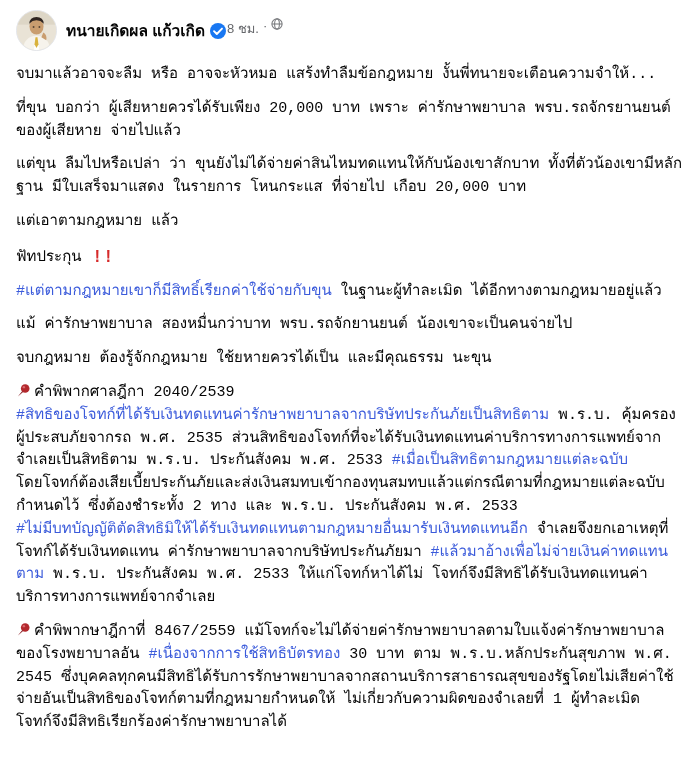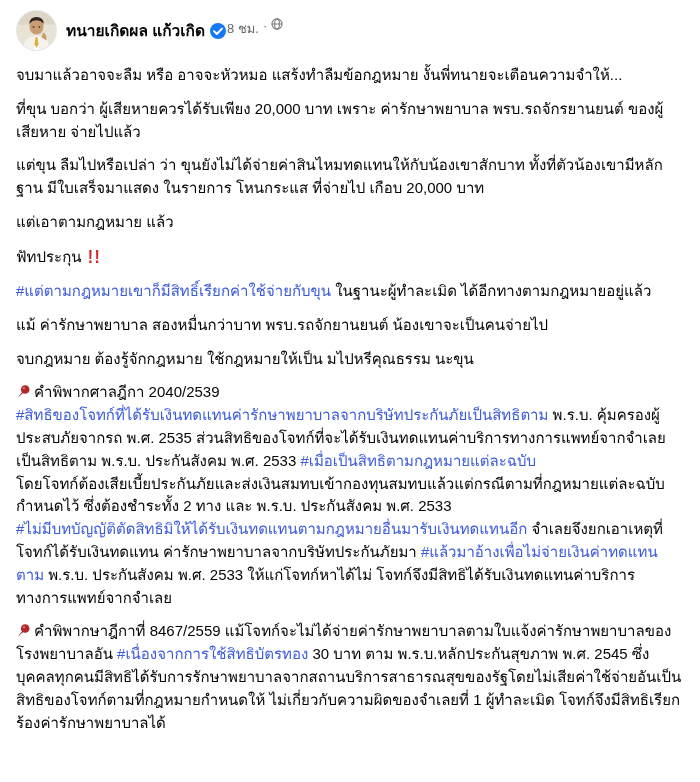--- a/index.html
+++ b/index.html
@@ -25,21 +25,21 @@
     border:1px solid #e4e6eb;background:#ece6da;cursor:pointer;
   }
   .avatar svg{display:block;width:100%;height:100%;}
   .header-info{display:flex;flex-direction:row;gap:1px;}
   .name-row{display:flex;align-items:center;gap:5px;}
   .author-name{font-size:15.5px;font-weight:700;color:var(--c-text);cursor:pointer;}
   .verified{width:16px;height:16px;display:inline-block;}
   .meta-row{display:flex;align-items:flex-start;gap:4px;font-size:13px;color:var(--c-meta);cursor:pointer;}
   .globe{width:12px;height:12px;display:inline-block;opacity:.85;}
   .body-text{margin-top:13px;font-size:15px;line-height:1.52;}
-  .para{margin-bottom:11px;white-space:pre-wrap;}
+  .para{margin-bottom:11px;white-space:pre-wrap;font-family:Liberation Mono, monospace;}
   a.hashtag{color:var(--c-link);text-decoration:none;cursor:pointer;}
   .bang{
     color:var(--c-bang);font-weight:800;font-size:16px;letter-spacing:1.5px;
     display:inline-block;transform:scaleY(1.15);margin-left:2px;
   }
   .pin-icon{display:inline-block;width:15px;height:15px;vertical-align:-2px;margin-right:3px;}
   .pin-icon svg{display:block;width:100%;height:100%;}
 </style>
 </head>
 <body>
@@ -85,21 +85,21 @@
   </div>
 
   <div class="body-text" id="post-text">
       <p class="para"><span>จบมาแล้วอาจจะลืม หรือ อาจจะหัวหมอ แสร้งทำลืมข้อกฎหมาย งั้นพี่ทนายจะเตือนความจำให้...</span></p>
       <p class="para"><span>ที่ขุน บอกว่า ผู้เสียหายควรได้รับเพียง 20,000 บาท เพราะ ค่ารักษาพยาบาล พรบ.รถจักรยานยนต์ ของผู้เสียหาย จ่ายไปแล้ว</span></p>
       <p class="para"><span>แต่ขุน ลืมไปหรือเปล่า ว่า ขุนยังไม่ได้จ่ายค่าสินไหมทดแทนให้กับน้องเขาสักบาท ทั้งที่ตัวน้องเขามีหลักฐาน มีใบเสร็จมาแสดง ในรายการ โหนกระแส ที่จ่ายไป เกือบ 20,000 บาท</span></p>
       <p class="para"><span>แต่เอาตามกฎหมาย แล้ว</span></p>
       <p class="para"><span>ฟัทประกุน </span><span class="bang">!!</span></p>
       <p class="para"><a class="hashtag" href="#">#แต่ตามกฎหมายเขาก็มีสิทธิ์เรียกค่าใช้จ่ายกับขุน</a><span> ในฐานะผู้ทำละเมิด ได้อีกทางตามกฎหมายอยู่แล้ว</span></p>
       <p class="para"><span>แม้ ค่ารักษาพยาบาล สองหมื่นกว่าบาท พรบ.รถจักยานยนต์ น้องเขาจะเป็นคนจ่ายไป</span></p>
-      <p class="para"><span>จบกฎหมาย ต้องรู้จักกฎหมาย ใช้กฎหมายให้เป็น มไปหรีคุณธรรม นะขุน</span></p>
+      <p class="para"><span>จบกฎหมาย ต้องรู้จักกฎหมาย ใช้ยหายควรได้เป็น และมีคุณธรรม นะขุน</span></p>
       <p class="para"><span class="pin-icon"><svg viewBox="0 0 16 16" xmlns="http://www.w3.org/2000/svg">
             <circle cx="9.8" cy="5.8" r="4.6" fill="#b3282d"></circle>
             <path d="M6.7 8.6 L2 14.4 L7.6 9.6 Z" fill="#8a1f24"></path>
             <circle cx="8.4" cy="4.4" r="1.3" fill="#d96a6e"></circle>
           </svg></span><span>คำพิพากศาลฎีกา 2040/2539</span><br><a class="hashtag" href="#">#สิทธิของโจทก์ที่ได้รับเงินทดแทนค่ารักษาพยาบาลจากบริษัทประกันภัยเป็นสิทธิตาม</a><span> พ.ร.บ. คุ้มครองผู้ประสบภัยจากรถ พ.ศ. 2535 ส่วนสิทธิของโจทก์ที่จะได้รับเงินทดแทนค่าบริการทางการแพทย์จากจำเลยเป็นสิทธิตาม พ.ร.บ. ประกันสังคม พ.ศ. 2533 </span><a class="hashtag" href="#">#เมื่อเป็นสิทธิตามกฎหมายแต่ละฉบับ</a><br><span>โดยโจทก์ต้องเสียเบี้ยประกันภัยและส่งเงินสมทบเข้ากองทุนสมทบแล้วแต่กรณีตามที่กฎหมายแต่ละฉบับกำหนดไว้ ซึ่งต้องชำระทั้ง 2 ทาง และ พ.ร.บ. ประกันสังคม พ.ศ. 2533</span><br><a class="hashtag" href="#">#ไม่มีบทบัญญัติตัดสิทธิมิให้ได้รับเงินทดแทนตามกฎหมายอื่นมารับเงินทดแทนอีก</a><span> จำเลยจึงยกเอาเหตุที่โจทก์ได้รับเงินทดแทน ค่ารักษาพยาบาลจากบริษัทประกันภัยมา </span><a class="hashtag" href="#">#แล้วมาอ้างเพื่อไม่จ่ายเงินค่าทดแทนตาม</a><span> พ.ร.บ. ประกันสังคม พ.ศ. 2533 ให้แก่โจทก์หาได้ไม่ โจทก์จึงมีสิทธิได้รับเงินทดแทนค่าบริการทางการแพทย์จากจำเลย</span></p>
       <p class="para"><span class="pin-icon"><svg viewBox="0 0 16 16" xmlns="http://www.w3.org/2000/svg">
             <circle cx="9.8" cy="5.8" r="4.6" fill="#b3282d"></circle>
             <path d="M6.7 8.6 L2 14.4 L7.6 9.6 Z" fill="#8a1f24"></path>
             <circle cx="8.4" cy="4.4" r="1.3" fill="#d96a6e"></circle>
           </svg></span><span>คำพิพากษาฎีกาที่ 8467/2559 แม้โจทก์จะไม่ได้จ่ายค่ารักษาพยาบาลตามใบแจ้งค่ารักษาพยาบาลของโรงพยาบาลอัน </span><a class="hashtag" href="#">#เนื่องจากการใช้สิทธิบัตรทอง</a><span> 30 บาท ตาม พ.ร.บ.หลักประกันสุขภาพ พ.ศ. 2545 ซึ่งบุคคลทุกคนมีสิทธิได้รับการรักษาพยาบาลจากสถานบริการสาธารณสุขของรัฐโดยไม่เสียค่าใช้จ่ายอันเป็นสิทธิของโจทก์ตามที่กฎหมายกำหนดให้ ไม่เกี่ยวกับความผิดของจำเลยที่ 1 ผู้ทำละเมิด โจทก์จึงมีสิทธิเรียกร้องค่ารักษาพยาบาลได้</span></p>

